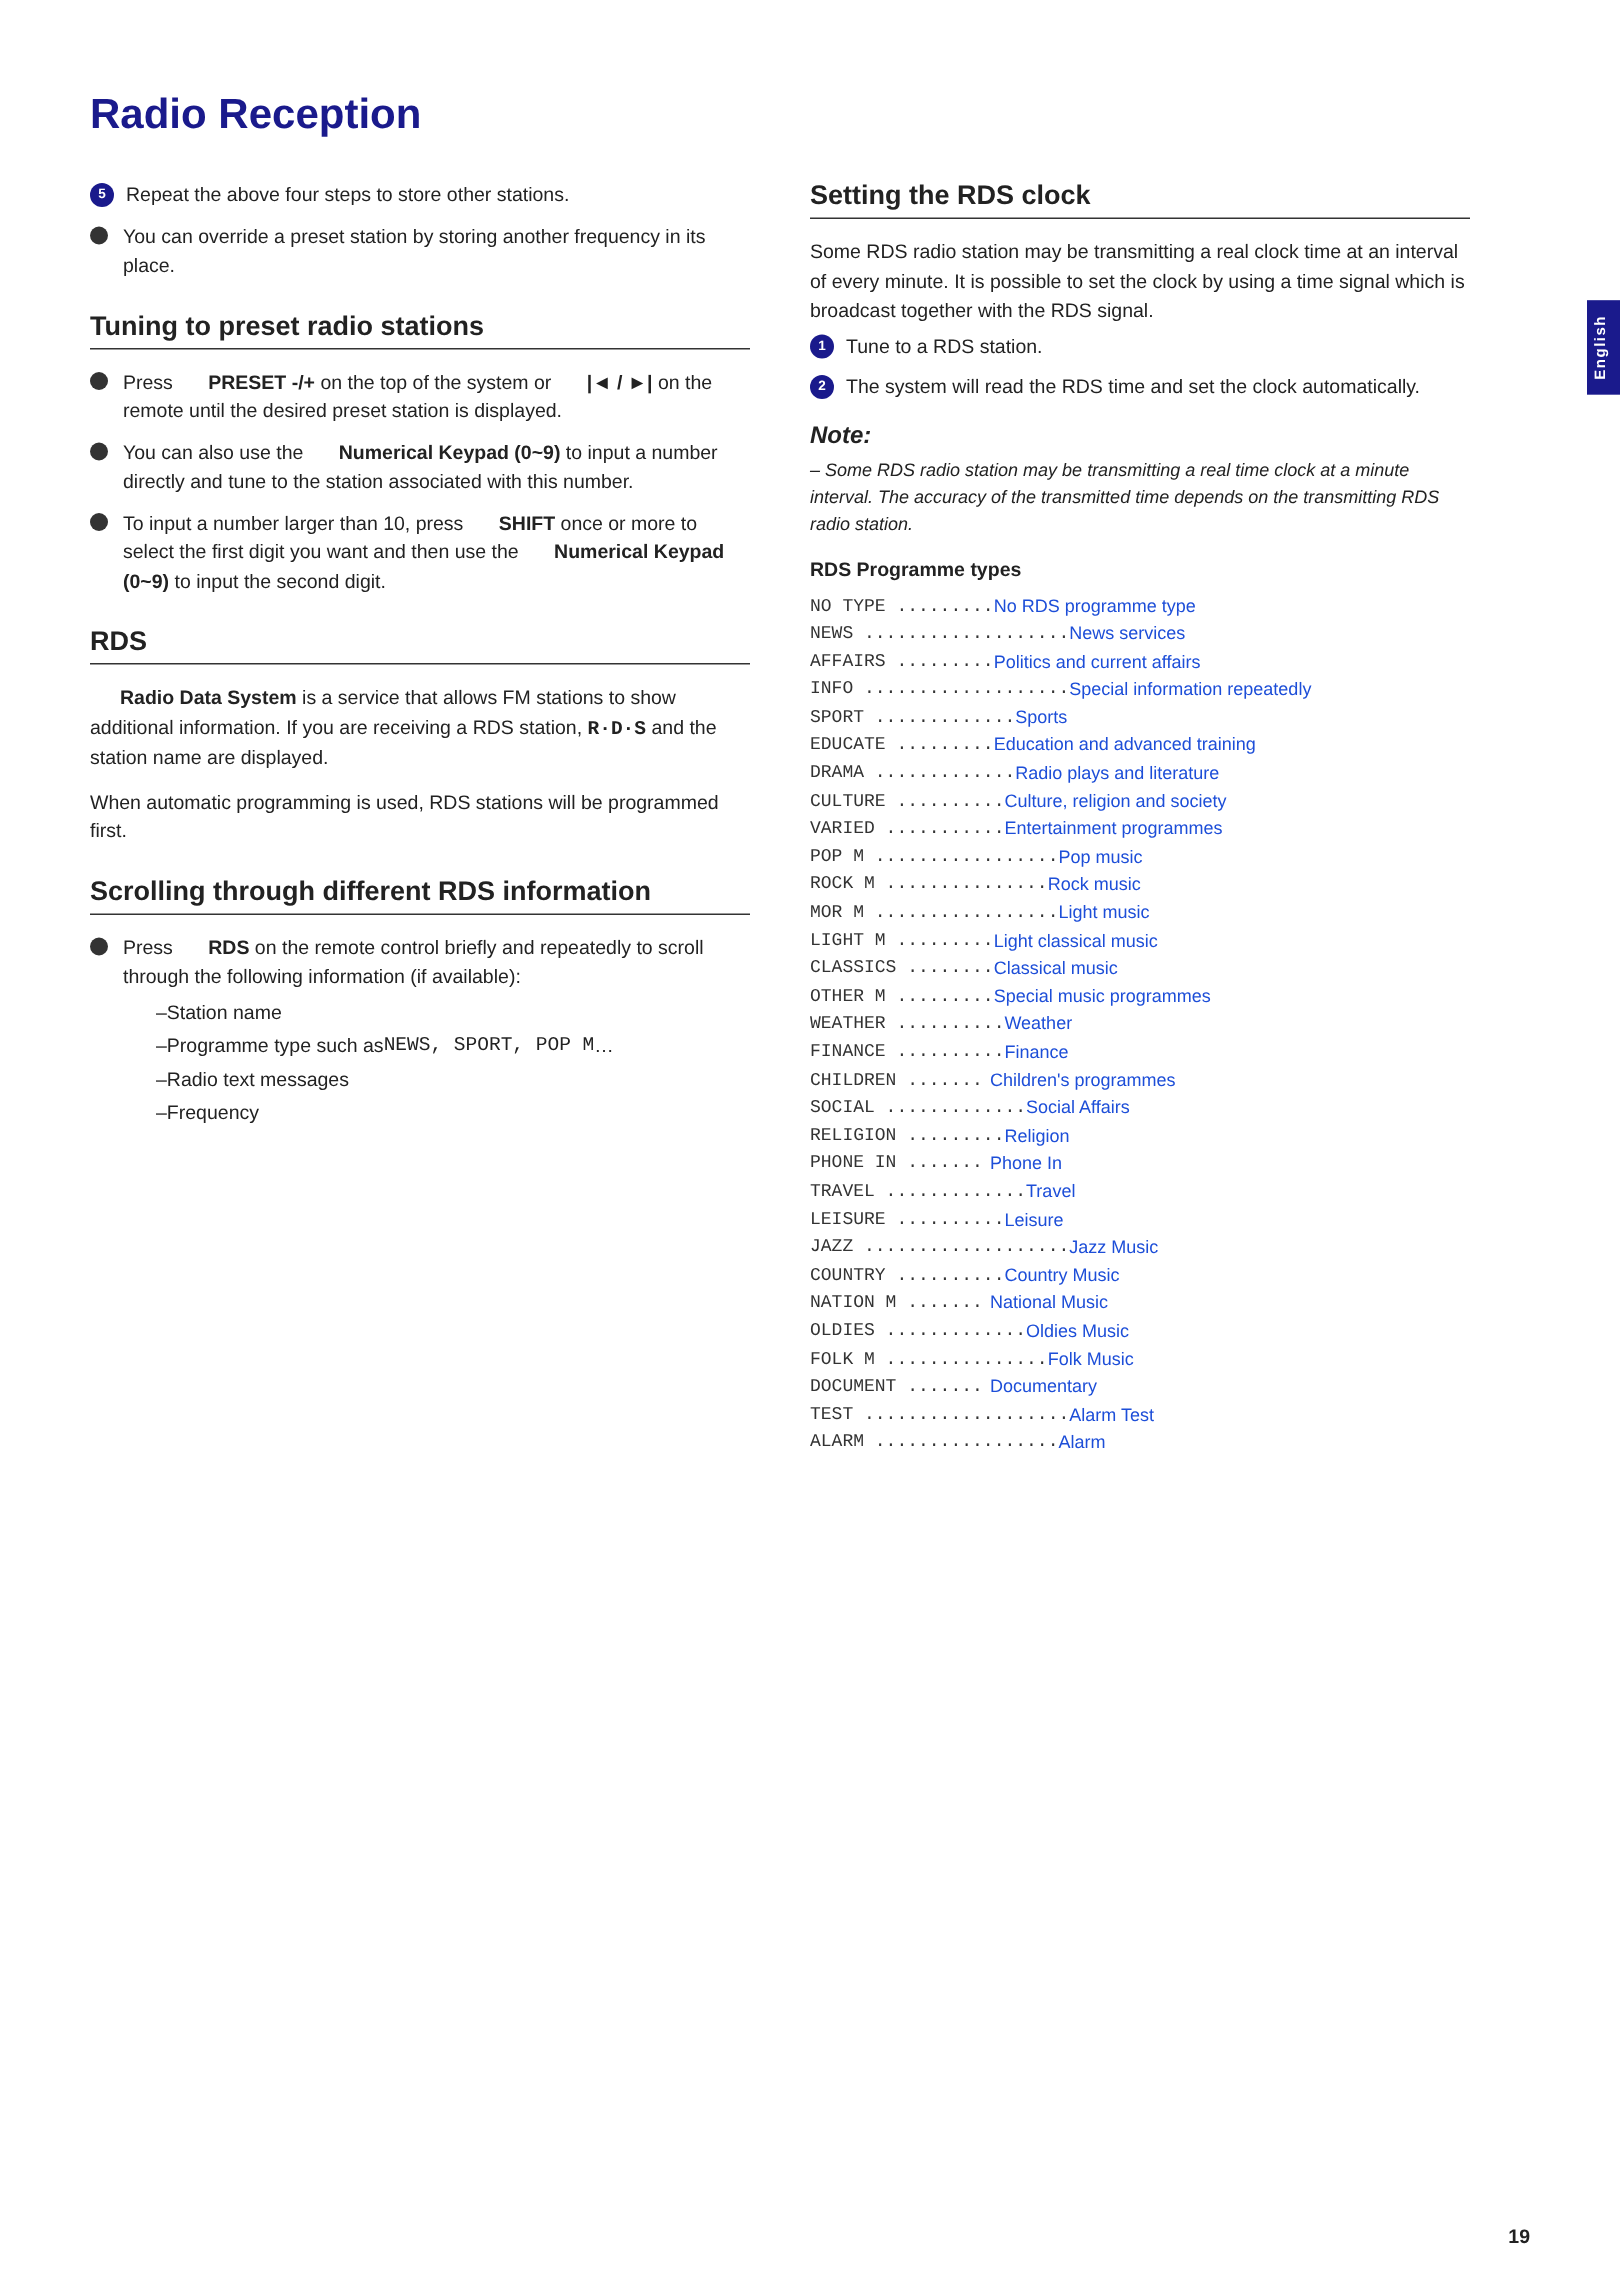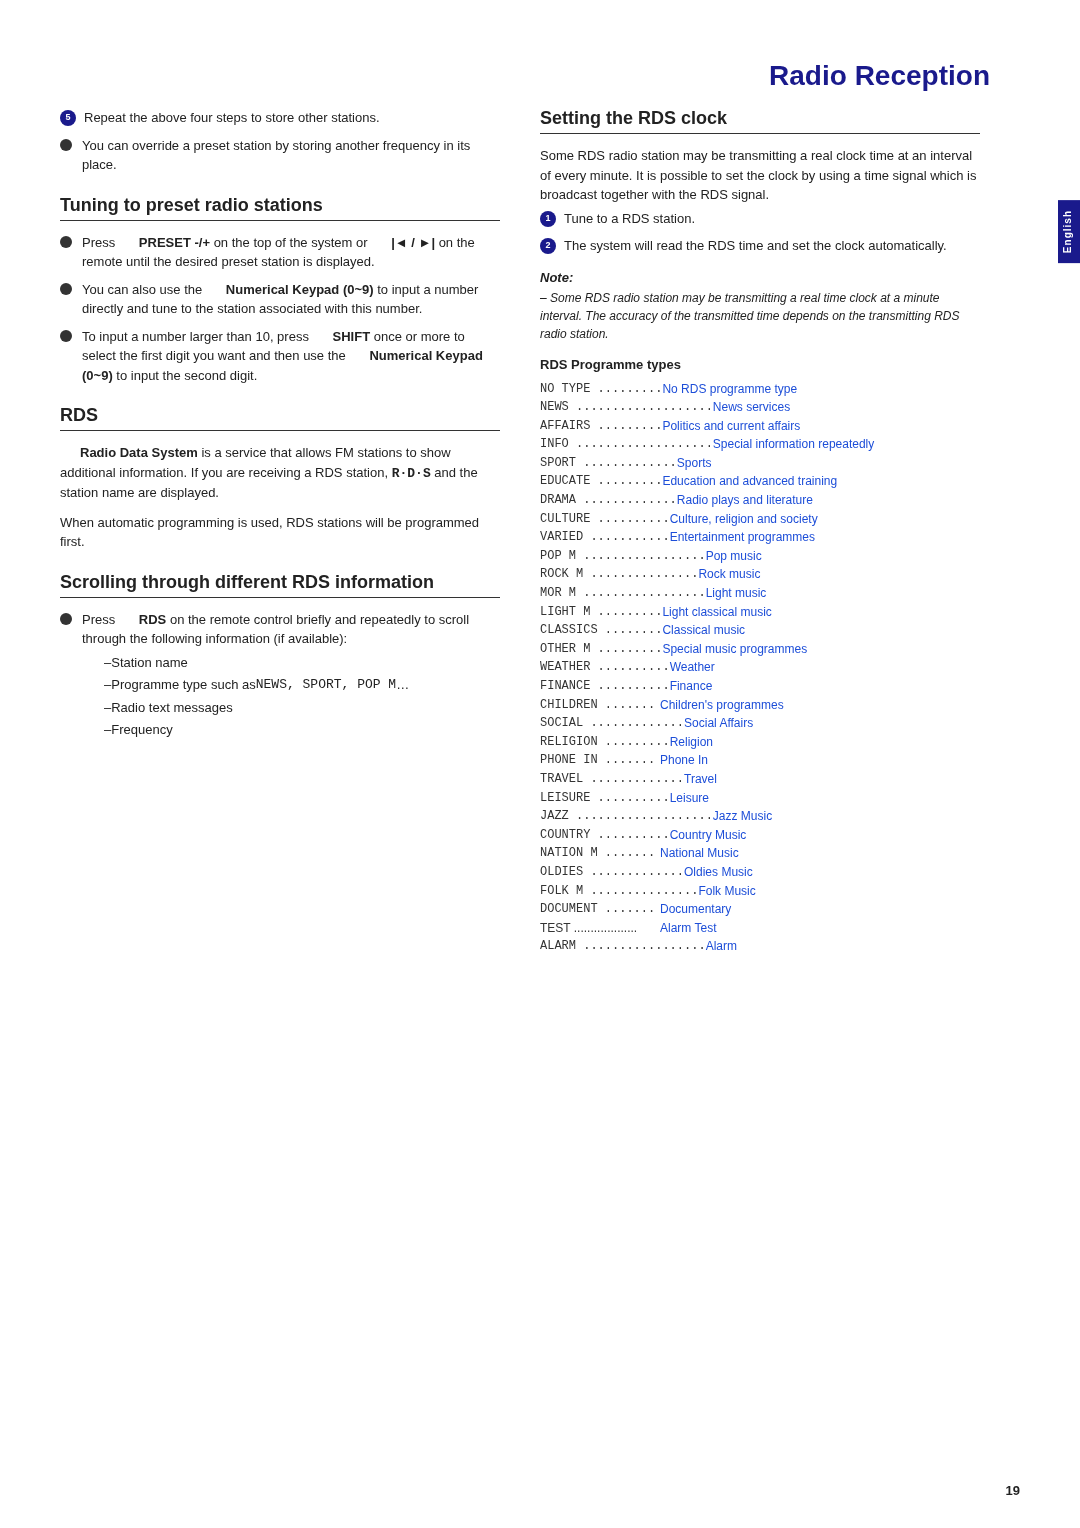--- a/index.html
+++ b/index.html
@@ -29,25 +29,25 @@
       font-size: 10px;
       font-weight: bold;
       writing-mode: vertical-rl;
       text-orientation: mixed;
       transform: rotate(180deg);
       padding: 10px 4px;
       letter-spacing: 1px;
     }
     
     .page-title {
-      text-align: right;
+      text-align: left;
       font-size: 28px;
       font-weight: bold;
       color: #1a1a8c;
-      margin-bottom: 16px;
+      margin-bottom: 28px;
       padding-right: 30px;
     }
     
     .two-col {
       display: flex;
       gap: 40px;
     }
     .col-left {
       flex: 1;
       max-width: 440px;
@@ -106,21 +106,21 @@
     
     .bold { font-weight: bold; margin-left: 20px; }
     
     .note-section {
       margin-top: 14px;
       margin-bottom: 10px;
     }
     .note-label {
       font-style: italic;
       font-weight: bold;
-      font-size: 13px;
+      font-size: 16px;
       margin-bottom: 4px;
     }
     .note-text {
       font-style: italic;
       font-size: 12px;
       line-height: 1.5;
     }
     
     .rds-types-heading {
       font-weight: bold;
@@ -388,21 +388,21 @@
           </div>
           <div class="rds-table-row">
             <span class="rds-code" style="font-family:'Courier New',monospace; min-width:120px;">FOLK M ...............</span>
             <span class="rds-desc"> Folk Music</span>
           </div>
           <div class="rds-table-row">
             <span class="rds-code" style="font-family:'Courier New',monospace; min-width:120px;">DOCUMENT .......</span>
             <span class="rds-desc"> Documentary</span>
           </div>
           <div class="rds-table-row">
-            <span class="rds-code" style="font-family:Liberation Sans, sans-serif; min-width:120px;">TEST ...................</span>
+            <span class="rds-code" style="font-family:Liberation Mono, monospace; min-width:120px;">TEST ...................</span>
             <span class="rds-desc"> Alarm Test</span>
           </div>
           <div class="rds-table-row">
             <span class="rds-code" style="font-family:'Courier New',monospace; min-width:120px;">ALARM .................</span>
             <span class="rds-desc"> Alarm</span>
           </div>
         </div>
     </div>
   </div>
 

